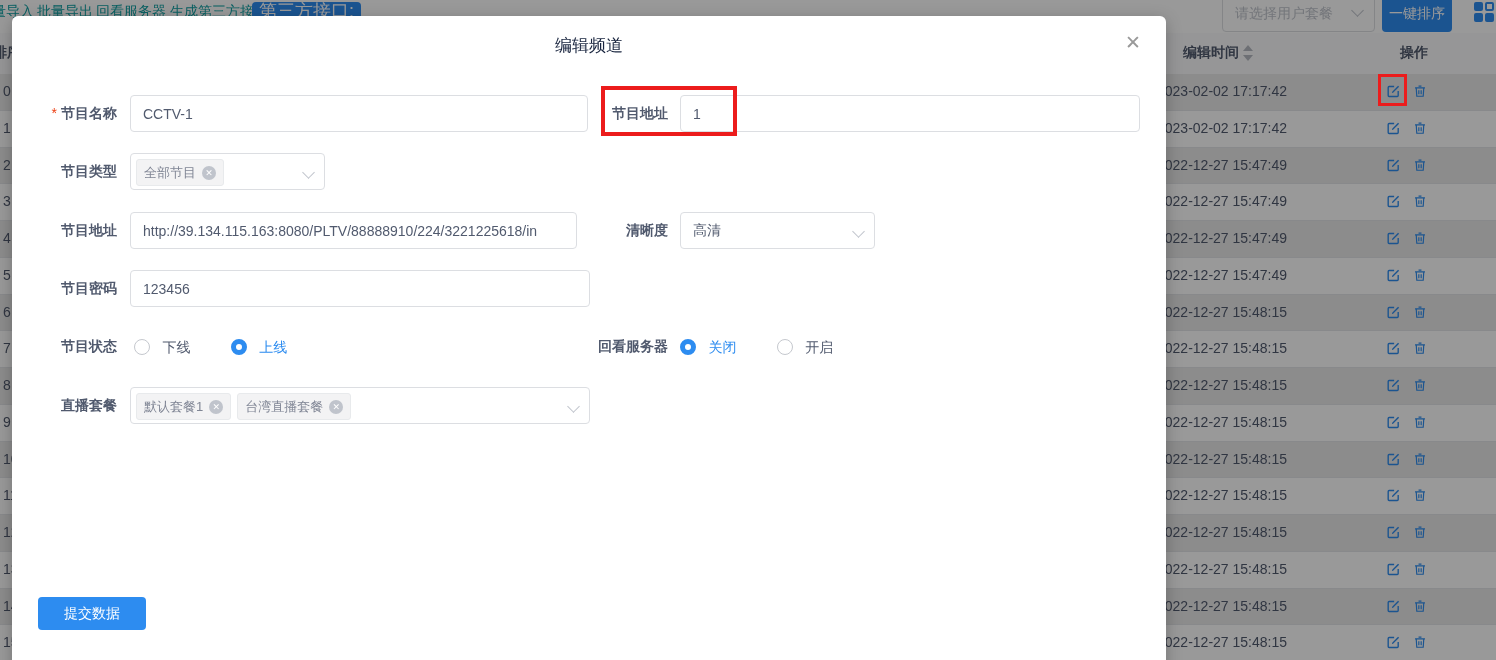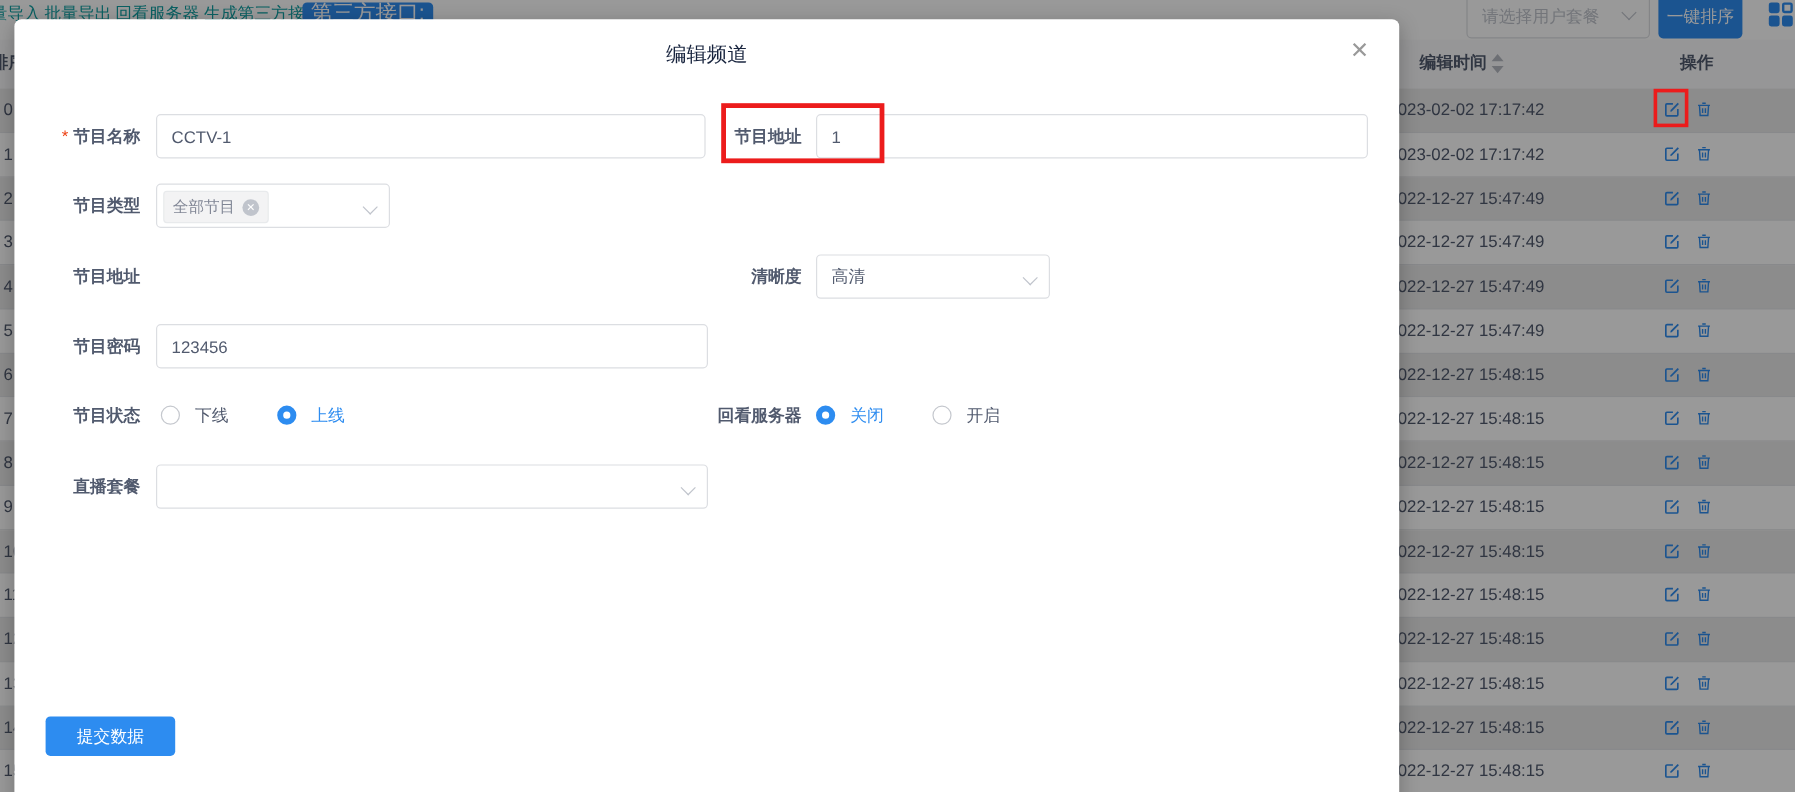--- a/index.html
+++ b/index.html
@@ -401,20 +401,21 @@
     <span class="tags">
       <span class="tag">
           <span>全部节目</span>
           <span class="tagx"></span>
         </span>
     </span>
     <span class="chev"></span>
   </div>
 
   <span class="flabel" style="left:0;top:196px;width:105px">节目地址</span>
+  <input class="tinput" style="left: 118px; top: 196px; width: 447px;" value="http://39.134.115.163:8080/PLTV/88888910/224/3221225618/in">
   <span class="flabel" style="left:572px;top:196px;width:84px">清晰度</span>
   <div class="selbox" style="left:668px;top:196px;width:195px">
     <span class="selval">高清</span>
     <span class="chev"></span>
   </div>
 
   <span class="flabel" style="left:0;top:254px;width:105px">节目密码</span>
   <input class="tinput" style="left: 118px; top: 254px; width: 460px;" value="123456">
 
   <div class="radio-row" style="left:0;top:318px;width:105px;text-align:right">
@@ -431,20 +432,30 @@
   </div>
   <div class="radio-row" style="left:668px;top:318px">
     <span class="radio checked"></span>
     <span class="rlabel on" style="margin-left:8px">关闭</span>
     <span class="radio" style="margin-left:36px"></span>
     <span class="rlabel" style="margin-left:8px">开启</span>
   </div>
 
   <span class="flabel" style="left:0;top:371px;width:105px">直播套餐</span>
   <div class="selbox" style="left:118px;top:371px;width:460px">
+    <span class="tags">
+      <span class="tag">
+          <span>默认套餐1</span>
+          <span class="tagx"></span>
+        </span>
+      <span class="tag">
+          <span>台湾直播套餐</span>
+          <span class="tagx"></span>
+        </span>
+    </span>
     <span class="chev"></span>
   </div>
 
   <button class="submit-btn">提交数据</button>
 </div>
 
 <div class="anno" style="left:601px;top:86px;width:136px;height:50px"></div>
 <div class="anno small" style="left:1378px;top:74px;width:29px;height:32px"></div>
 
 </body></html>

